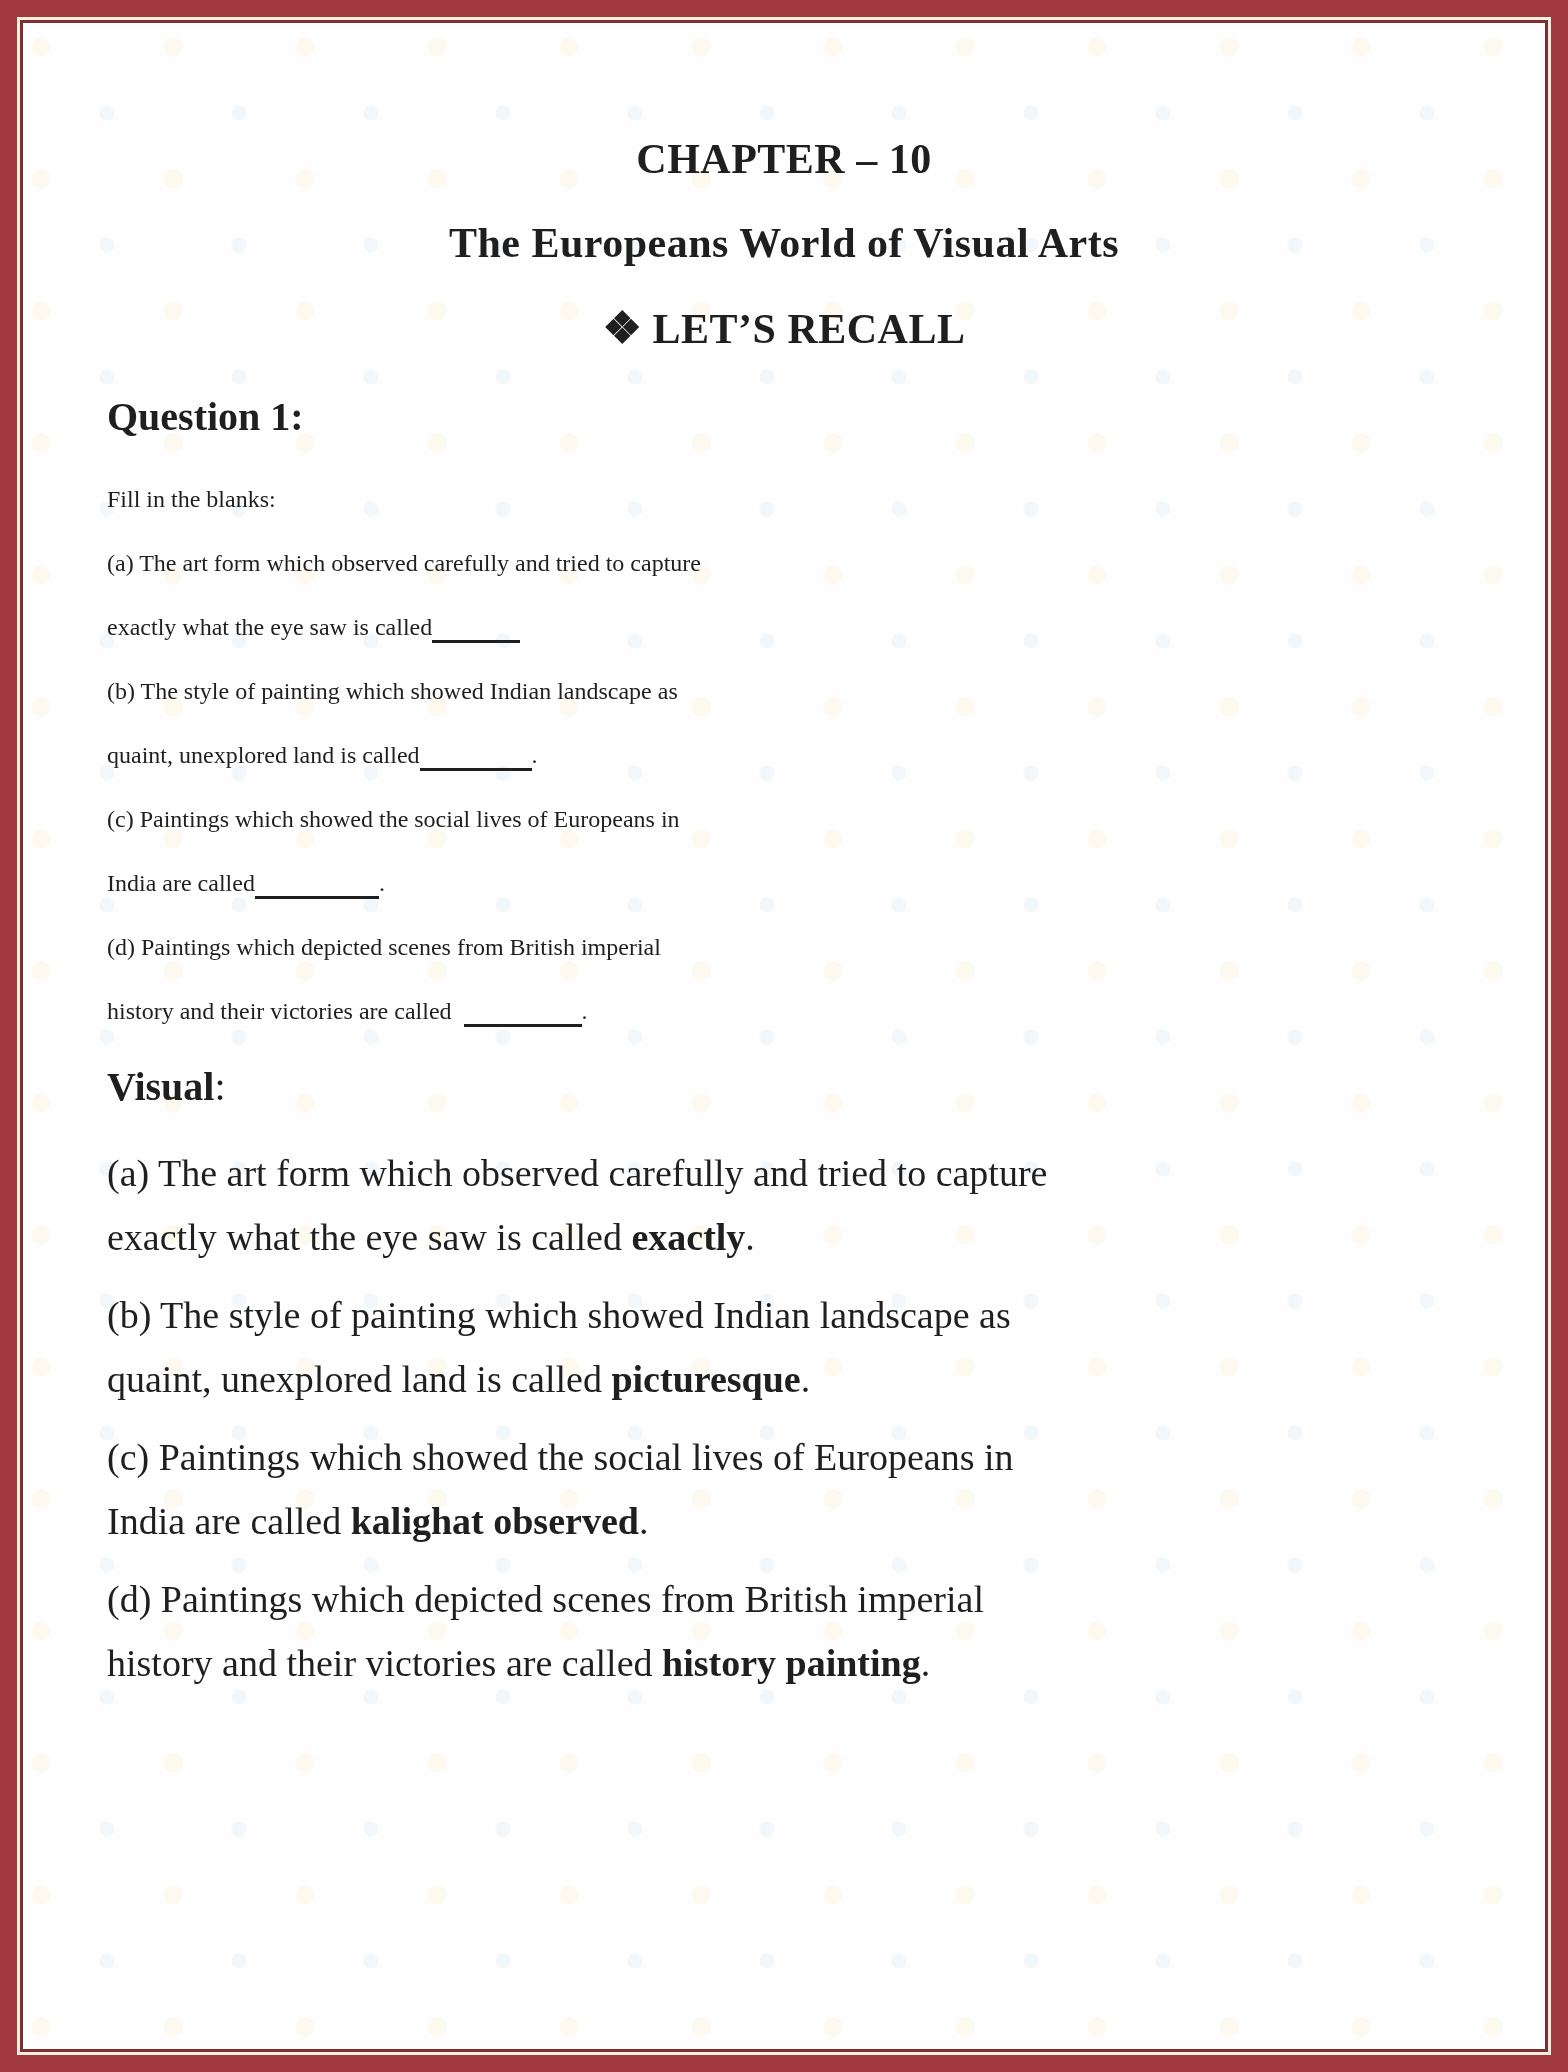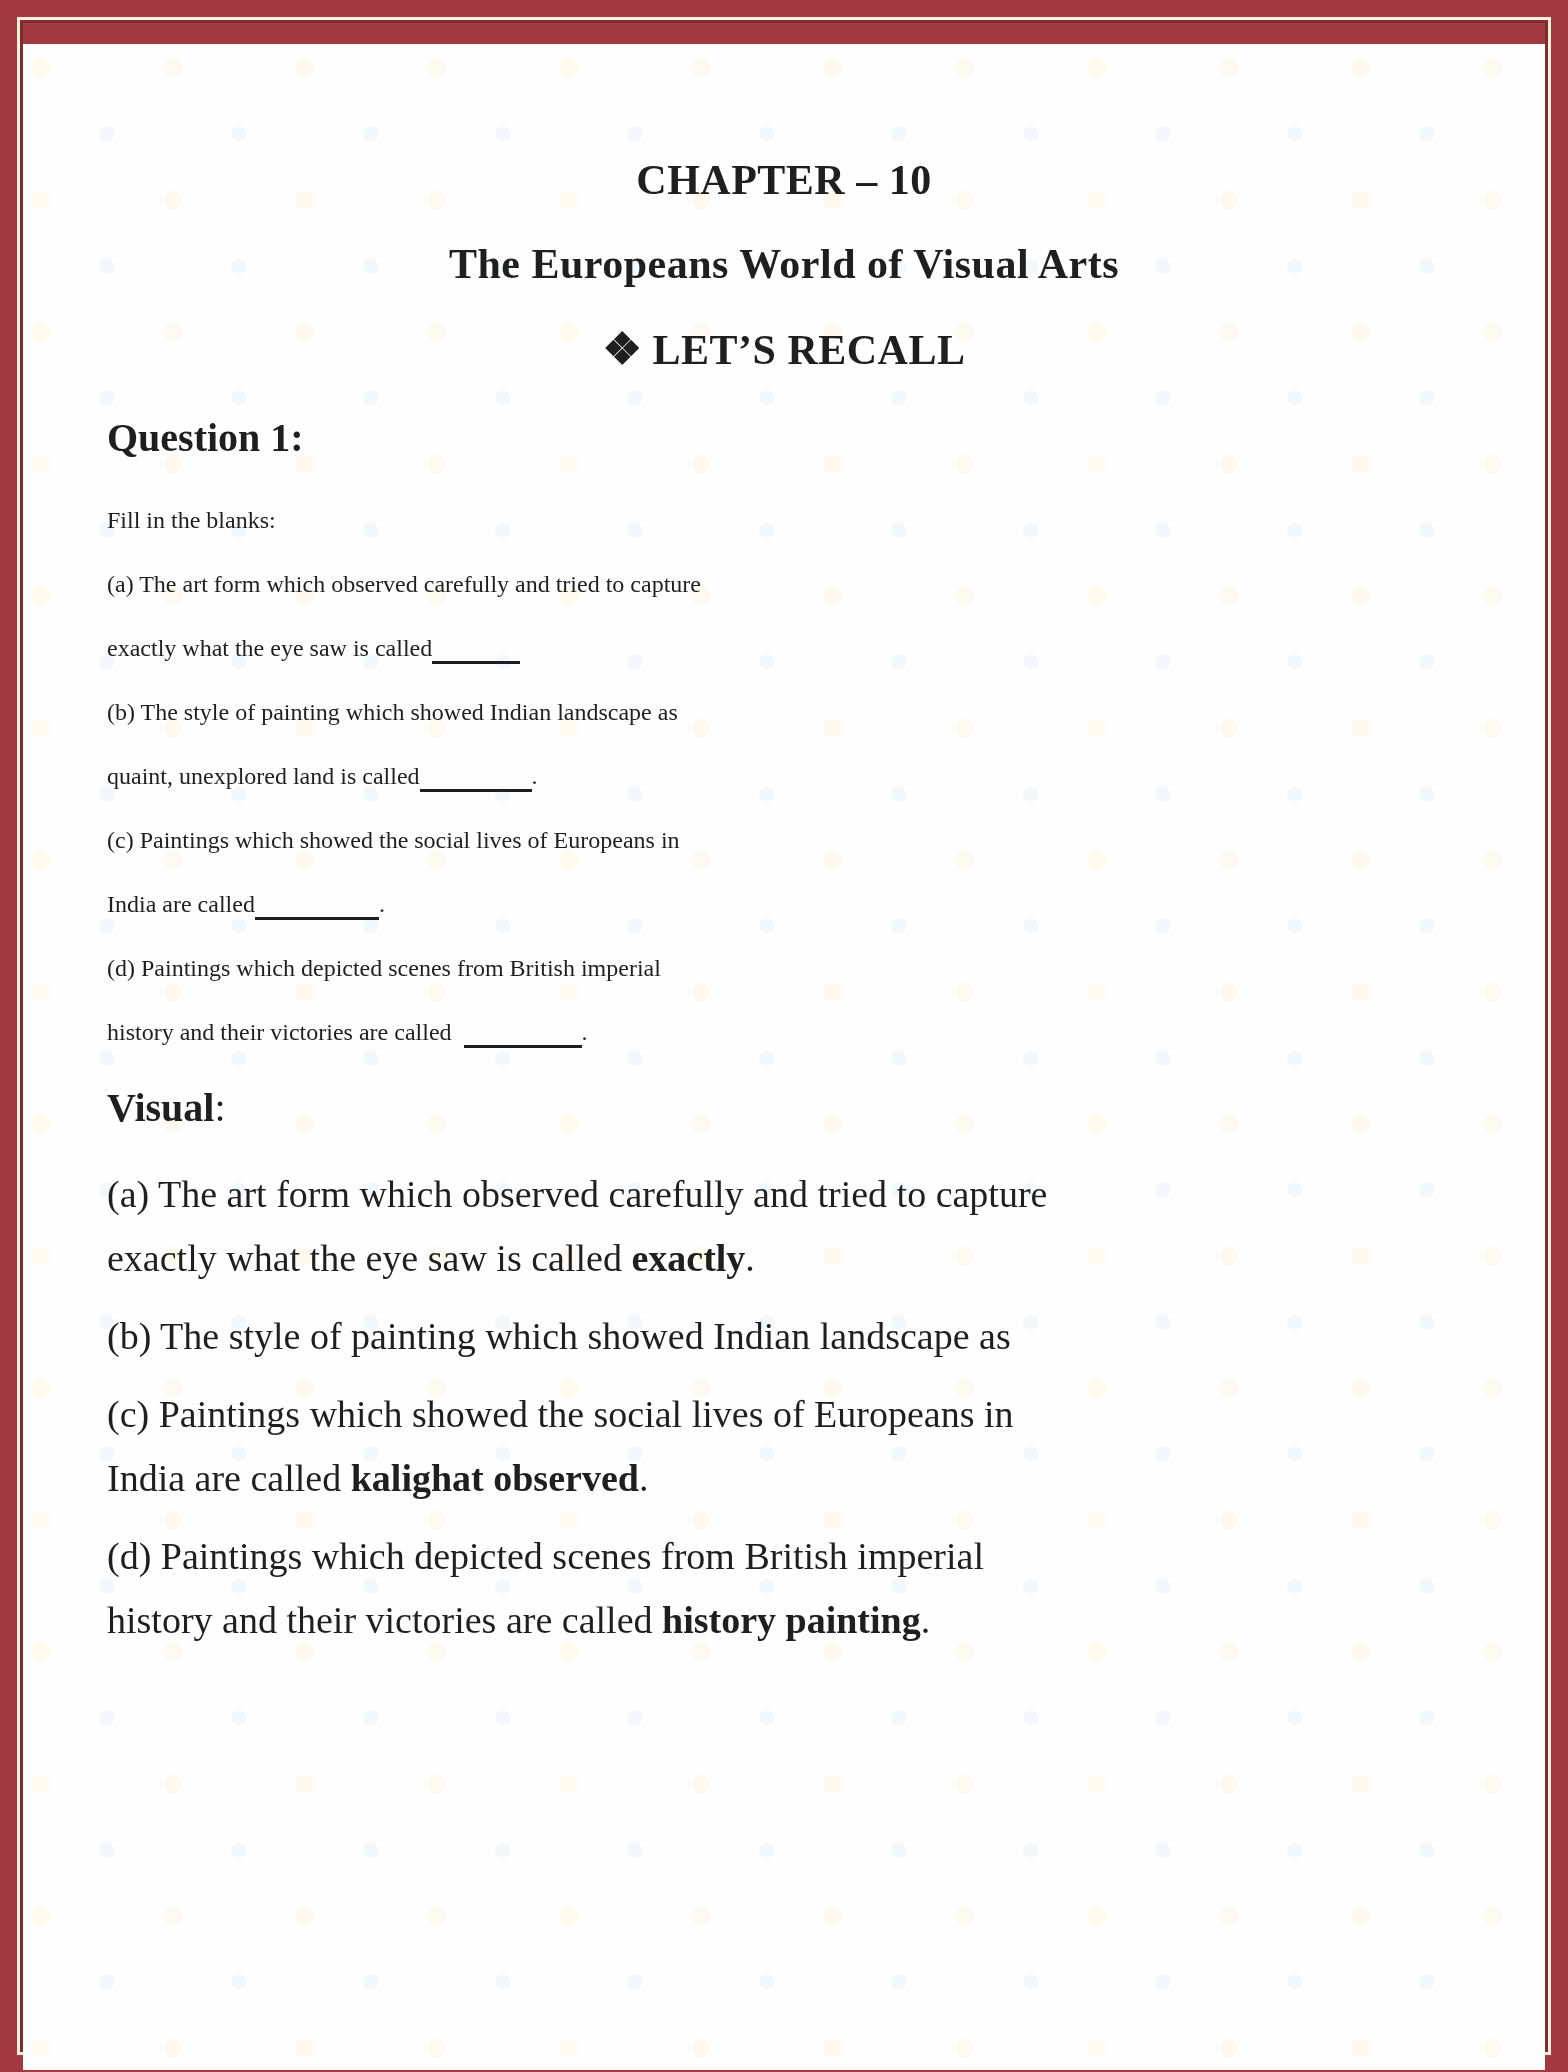--- a/index.html
+++ b/index.html
@@ -39,21 +39,20 @@
     height: 100%;
     box-sizing: border-box;
     background-color: #fffeff;
     background-image:
       radial-gradient(circle, rgba(170, 215, 235, 0.16) 7px, rgba(0,0,0,0) 8px),
       radial-gradient(circle, rgba(248, 238, 195, 0.28) 9px, rgba(0,0,0,0) 10px);
     background-size: 132px 132px, 132px 132px;
     background-position: 18px 24px, 84px 90px;
     padding: 112px 84px 0 84px;
     overflow: hidden;
-    margin-top: 21px;
   }
   
   .heading {
     text-align: center;
     font-weight: bold;
     font-size: 42px;
     line-height: 48px;
     letter-spacing: 0.5px;
   }
   .h-chapter   { margin: 0 0 36px 0; }
@@ -130,20 +129,21 @@
 
         <div class="ans-label"><span class="bold">Visual</span><span>:</span></div>
 
         <div class="para">
           <div>(a) The art form which observed carefully and tried to capture</div>
           <div><span>exactly what the eye saw is called </span><span class="bold">exactly</span><span>.</span></div>
         </div>
 
         <div class="para">
           <div>(b) The style of painting which showed Indian landscape as</div>
+          <div><span>quaint, unexplored land is called </span><span class="bold">picturesque</span><span>.</span></div>
         </div>
 
         <div class="para">
           <div>(c) Paintings which showed the social lives of Europeans in</div>
           <div><span>India are called </span><span class="bold">kalighat observed</span><span>.</span></div>
         </div>
 
         <div class="para">
           <div>(d) Paintings which depicted scenes from British imperial</div>
           <div><span>history and their victories are called </span><span class="bold">history painting</span><span>.</span></div>

